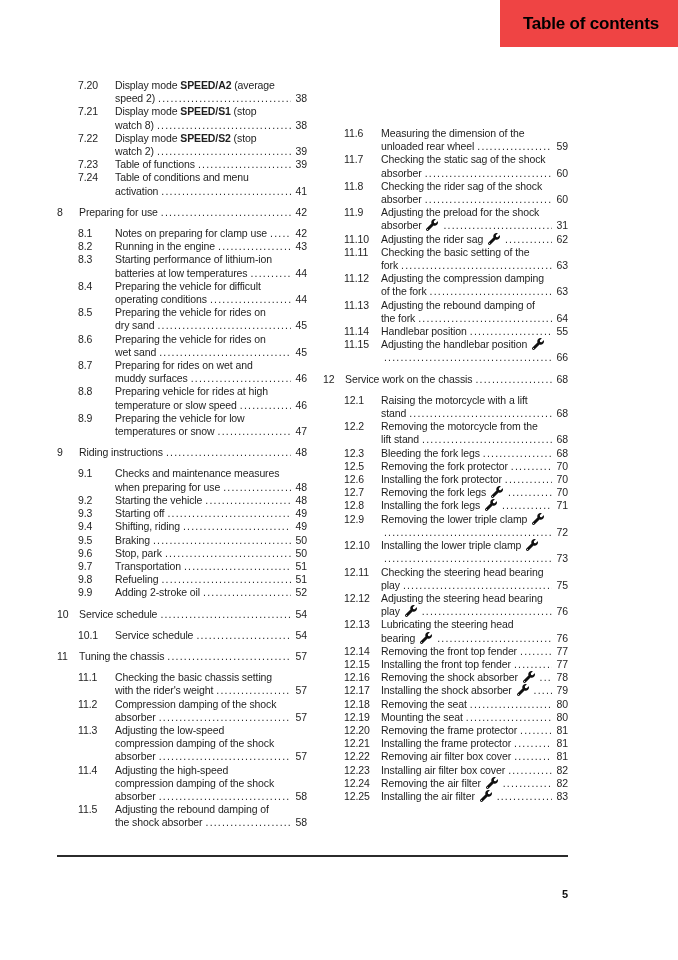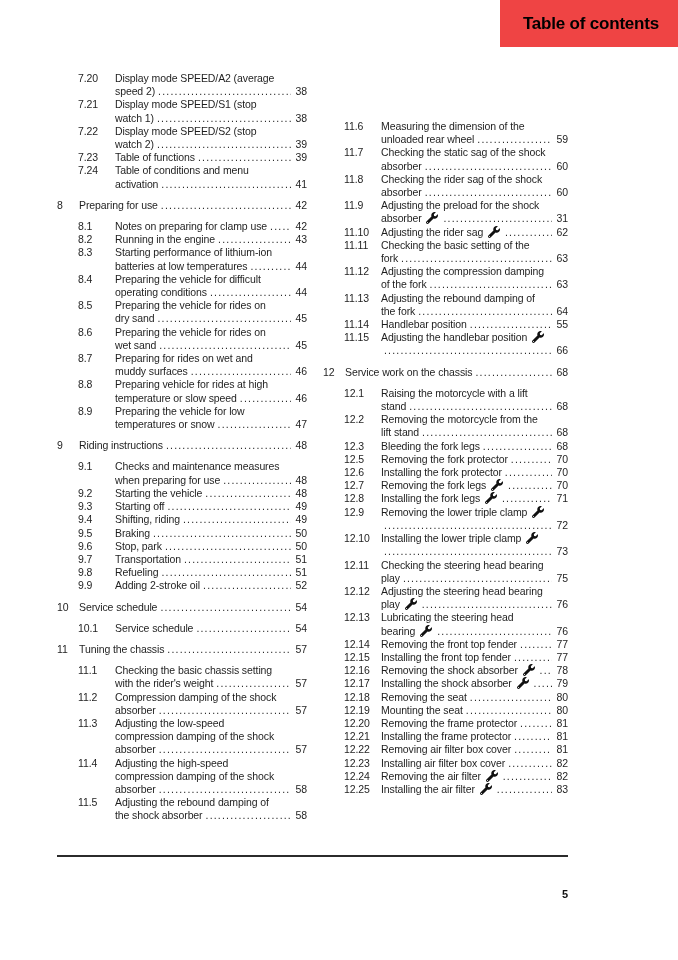--- a/index.html
+++ b/index.html
@@ -31,21 +31,21 @@
     font-size: 17px;
     font-weight: 700;
     color: #000000;
     letter-spacing: -0.2px;
     white-space: nowrap;
   }
 
   
   .toc {
     position: absolute;
-    top: 72px;
+    top: 79px;
     left: 57px;
     width: 511px;
     display: flex;
   }
   .col { box-sizing: border-box; }
   .col-left  { width: 250px; margin-right: 16px; }
   .col-right { width: 245px; margin-top: 48px; }
 
   .entry {
     display: flex;
@@ -68,21 +68,21 @@
     white-space: nowrap;
     letter-spacing: 1.2px;
     margin-left: 3px;
     margin-right: 3px;
     min-width: 6px;
   }
   .dots::before {
     content: "..........................................................................................................................";
   }
   .page-num { flex: 0 0 auto; min-width: 13px; text-align: right; }
-  .b { font-weight: 400; }
+  .b { font-weight: 700; }
   .wrench { display: inline-block; margin: 0 2px; vertical-align: -2px; line-height: 0; }
   .wrench svg { display: inline-block; }
 
   
   .footer-rule {
     position: absolute;
     left: 57px;
     top: 855px;
     width: 511px;
     border-top: 2px solid #2b2b2b;
@@ -118,21 +118,21 @@
               <span class="dots"></span>
               <span class="page-num">38</span>
             </div>
           </div>
         </div>
         <div class="entry l2">
           <span class="num">7.21</span>
           <div class="lines">
             <div class="line"><span>Display mode </span><span class="b">SPEED/S1</span><span> (stop</span></div>
             <div class="line last">
-              <span class="txt"><span>watch 1)</span></span>
+              <span class="txt"><span>watch 8)</span></span>
               <span class="dots"></span>
               <span class="page-num">38</span>
             </div>
           </div>
         </div>
         <div class="entry l2">
           <span class="num">7.22</span>
           <div class="lines">
             <div class="line"><span>Display mode </span><span class="b">SPEED/S2</span><span> (stop</span></div>
             <div class="line last">

